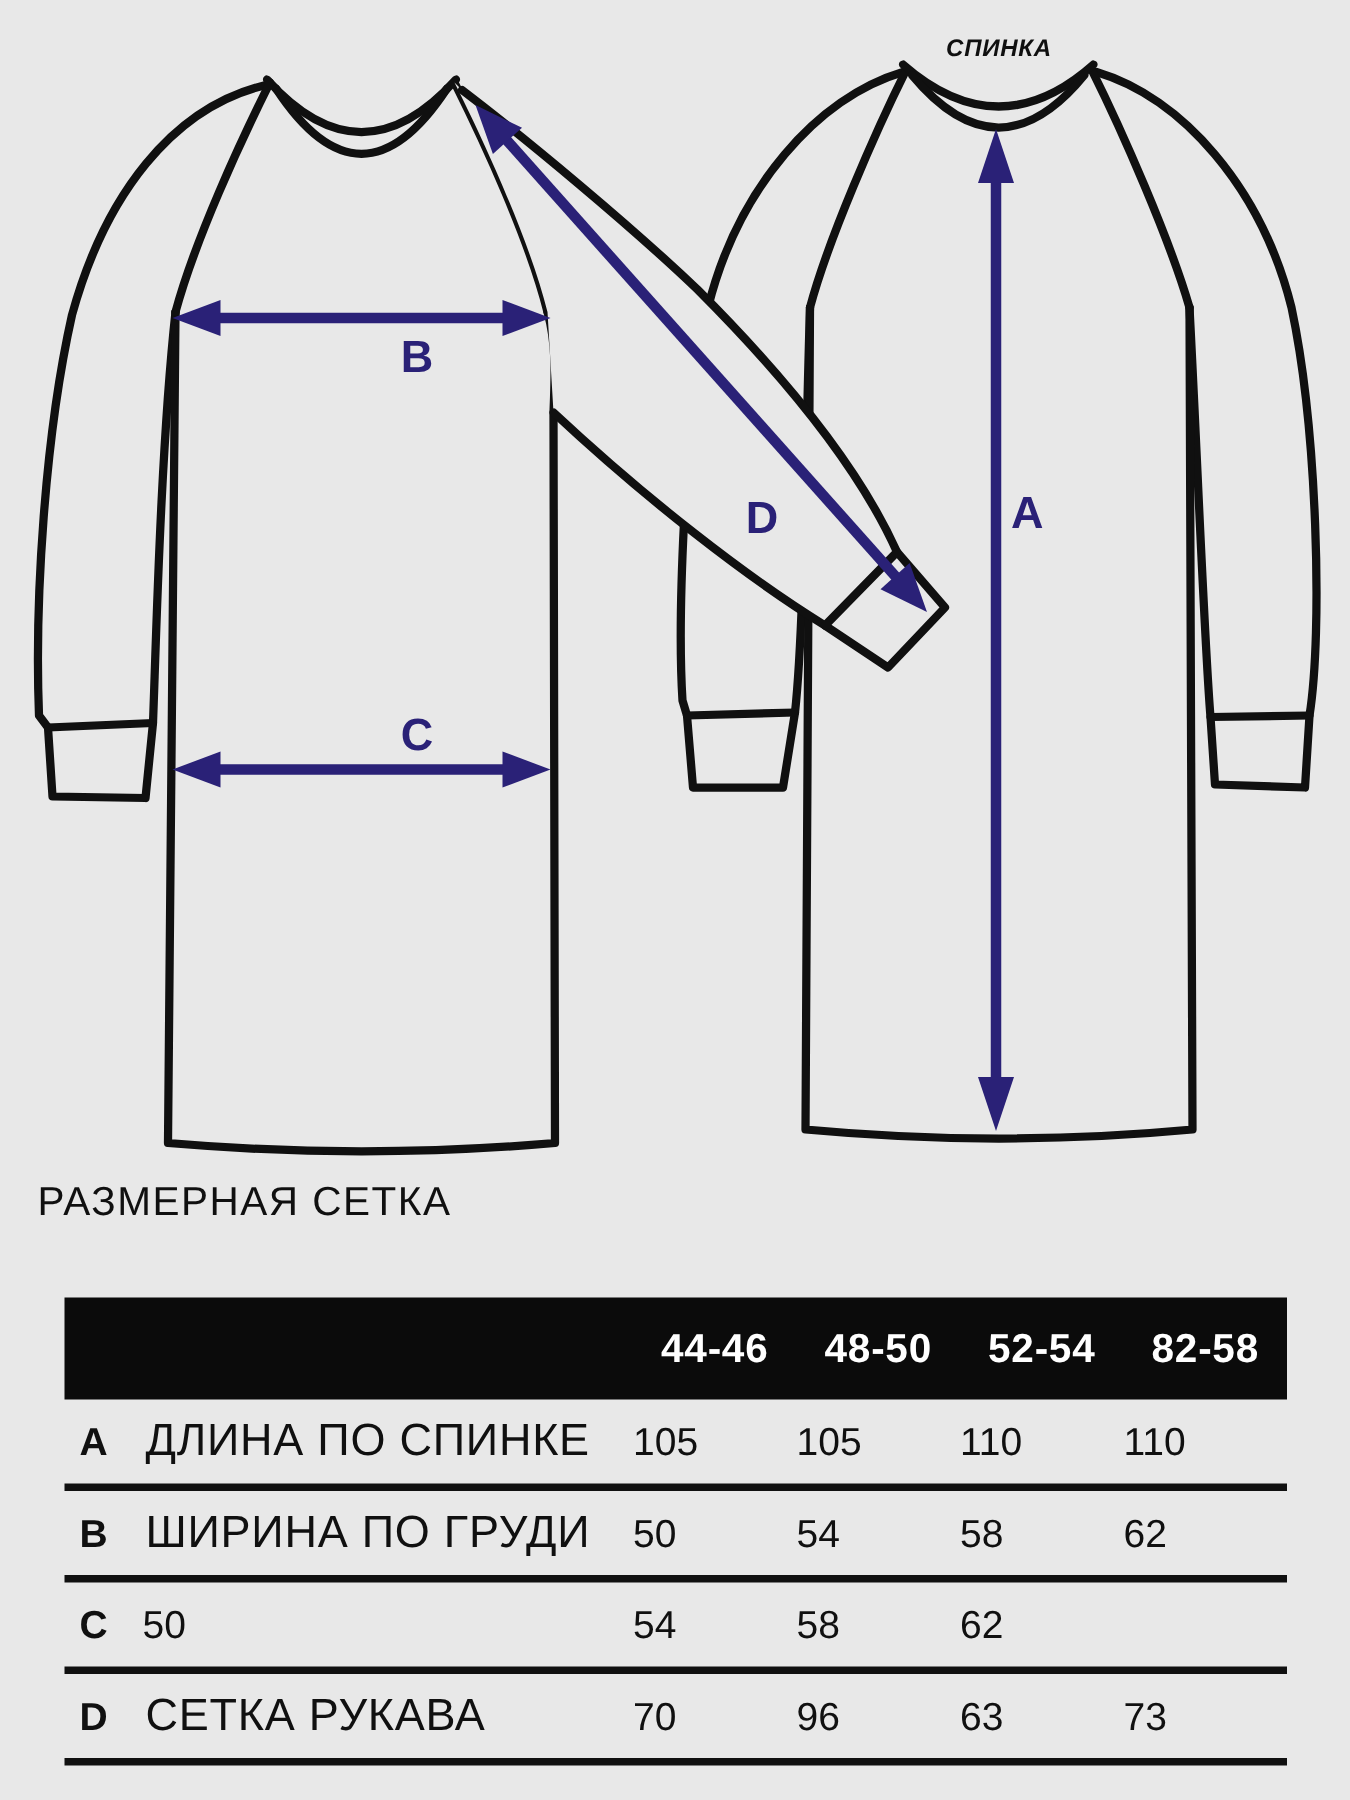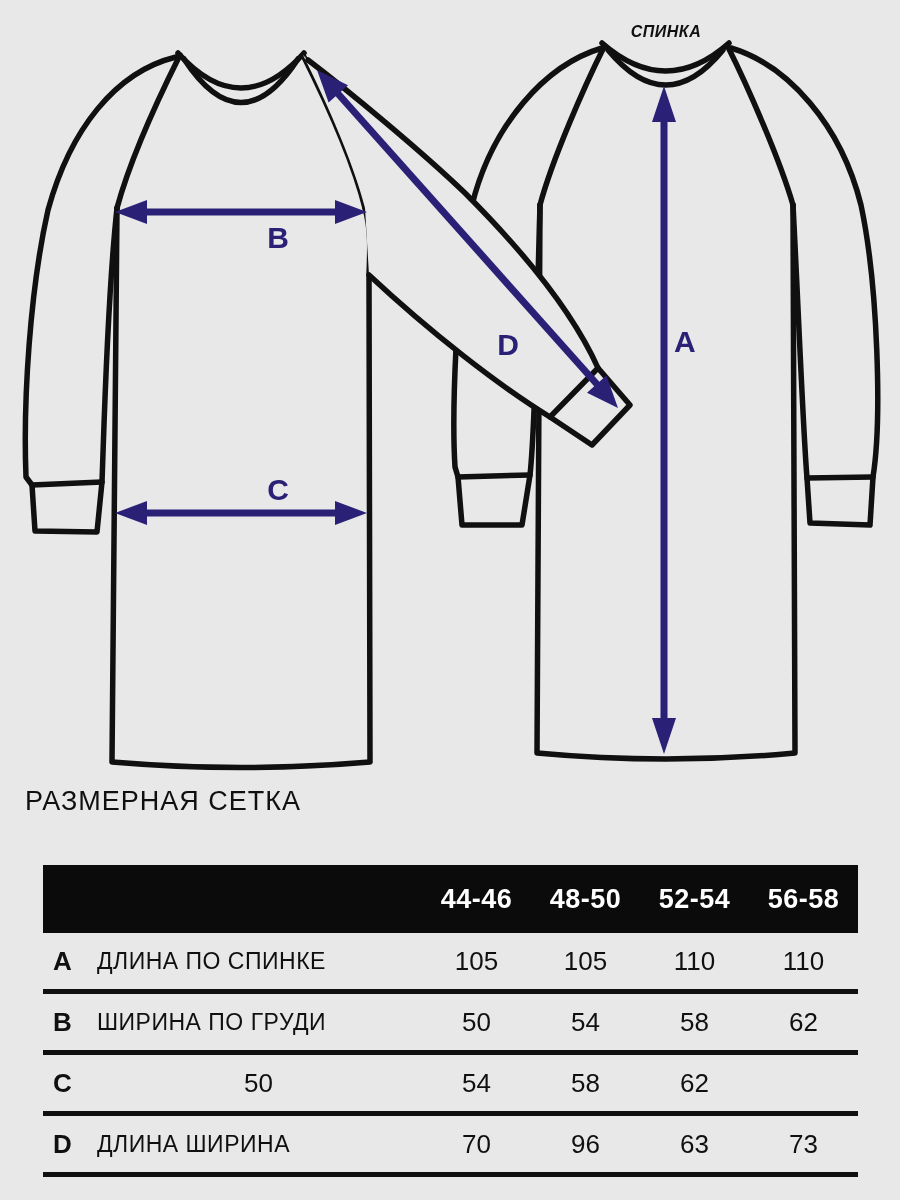--- a/index.html
+++ b/index.html
@@ -31,22 +31,22 @@
     display:grid;
     grid-template-columns:52px 327px 109px 109px 109px 109px;
     align-items:center;
   }
   .table-header{height:68px;background:#0b0b0b;}
   .table-header .size-cell{
     color:#ffffff;font-size:27px;font-weight:600;text-align:center;letter-spacing:0.5px;
   }
   .data-row{height:56px;border-bottom:5px solid #101010;color:#101010;}
   .cell-letter{font-size:26px;font-weight:800;padding-left:10px;}
-  .cell-label{font-size:23px;font-weight:500;letter-spacing:0.5px;padding-left:2px;}
-  .cell-value{font-size:26px;font-weight:500;text-align:center;}
+  .cell-label{font-size:30px;font-weight:500;letter-spacing:0.5px;padding-left:2px;}
+  .cell-value{font-size:26px;font-weight:500;text-align:left;}
 </style>
 </head>
 <body>
 
 <div class="canvas">
 
   <svg class="diagram" width="900" height="785" viewBox="0 0 900 785">
 
     <g>
 
@@ -114,21 +114,21 @@
   <div class="table-title">РАЗМЕРНАЯ СЕТКА</div>
 
   <div class="size-table">
 
     <div class="grid-row table-header">
       <div></div>
       <div></div>
       <div class="size-cell">44-46</div>
       <div class="size-cell">48-50</div>
       <div class="size-cell">52-54</div>
-      <div class="size-cell">56-58</div>
+      <div class="size-cell">82-58</div>
     </div>
 
     <div class="grid-row data-row">
       <div class="cell-letter">A</div>
       <div class="cell-label">ДЛИНА ПО СПИНКЕ</div>
       <div class="cell-value">105</div>
       <div class="cell-value">105</div>
       <div class="cell-value">110</div>
       <div class="cell-value">110</div>
     </div>
@@ -145,21 +145,21 @@
     <div class="grid-row data-row">
       <div class="cell-letter">C</div>
       <div class="cell-value">50</div>
       <div class="cell-value">54</div>
       <div class="cell-value">58</div>
       <div class="cell-value">62</div>
     </div>
 
     <div class="grid-row data-row">
       <div class="cell-letter">D</div>
-      <div class="cell-label">ДЛИНА ШИРИНА</div>
+      <div class="cell-label">СЕТКА РУКАВА</div>
       <div class="cell-value">70</div>
       <div class="cell-value">96</div>
       <div class="cell-value">63</div>
       <div class="cell-value">73</div>
     </div>
 
   </div>
 </div>
 
 </body></html>

